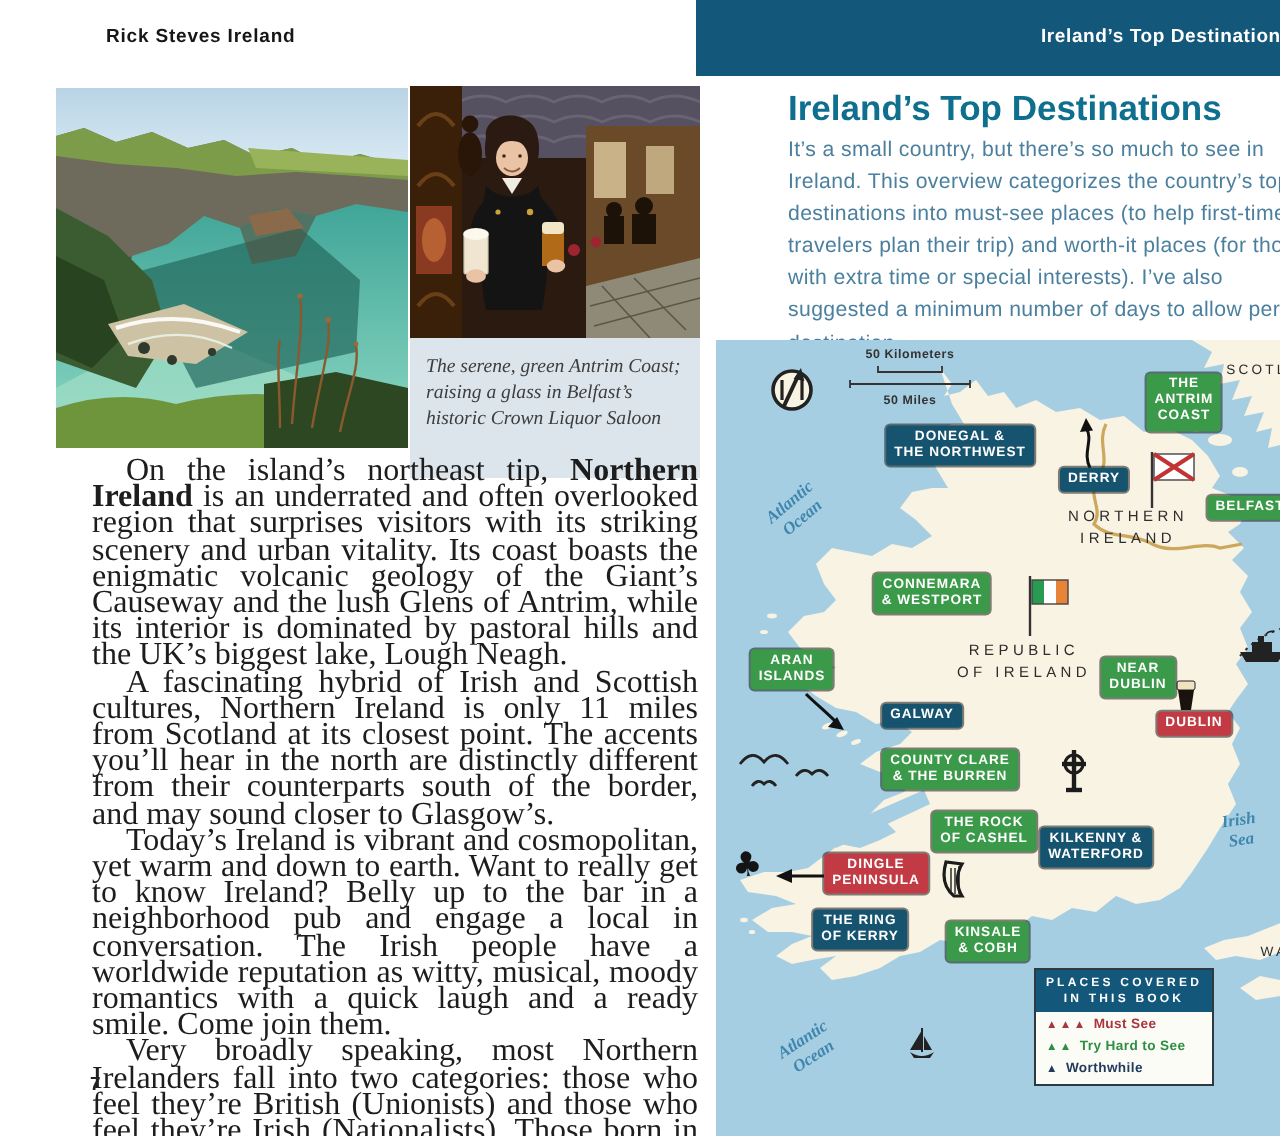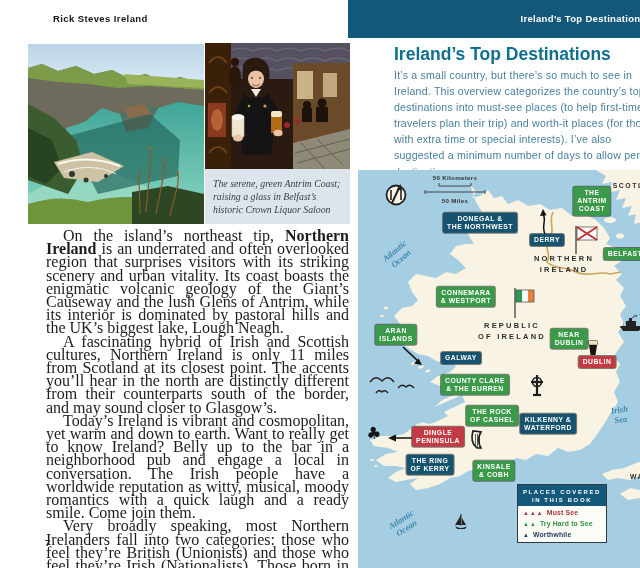--- a/index.html
+++ b/index.html
@@ -8,21 +8,21 @@
   .abs{position:absolute;}
 
   
   .hdr-left{left:25px;top:13px;font-size:9.5px;font-weight:bold;letter-spacing:.4px;color:#161616;}
   .teal-band{left:320px;top:0;width:320px;height:38px;background:#13587a;}
   .hdr-right{right:22px;top:13px;font-size:9.5px;font-weight:bold;letter-spacing:.3px;color:#ffffff;}
 
   
   .photo-cliffs{left:0;top:44px;width:176px;height:180px;overflow:hidden;}
   .photo-pub{left:177px;top:43px;width:145px;height:126px;overflow:hidden;}
-  .caption{left:177px;top:169px;width:145px;height:55px;background:#dbe5eb;box-sizing:border-box;
+  .caption{left:177px;top:169px;width:145px;height:70px;background:#dbe5eb;box-sizing:border-box;
            padding:8px 7px 0 8px;font-family:"Liberation Serif",serif;font-style:italic;
            font-size:9.8px;line-height:13px;color:#3d3d3d;}
   .body-text{left:18px;top:229px;width:303px;font-family:"Liberation Serif",serif;
              font-size:16px;line-height:13.2px;color:#1d1d1d;text-align:justify;}
   .body-text p{margin:0;text-indent:17px;}
   .page-num{left:17px;top:537px;font-size:9.5px;font-weight:bold;color:#222;}
 
   
   .r-heading{left:366px;top:44px;font-size:17.5px;font-weight:bold;color:#0f6f8e;}
   .r-intro{left:366px;top:67px;width:263px;font-size:10.6px;line-height:16.1px;
@@ -30,21 +30,21 @@
 
   
   .map{left:330px;top:170px;width:310px;height:398px;background:#a6cee3;overflow:hidden;}
   .map *{box-sizing:border-box;}
   .dest{position:absolute;transform:translate(-50%,-50%);color:#fff;font-size:6.8px;font-weight:bold;
         letter-spacing:.5px;line-height:8.2px;text-align:center;white-space:pre-line;
         padding:2px 4px;border-radius:2px;box-shadow:0 0 0 1px rgba(25,25,25,.55);}
   .dest.green{background:#3b9a49;}
   .dest.teal{background:#15536f;}
   .dest.red{background:#c23b44;}
-  .region{position:absolute;transform:translate(-50%,-50%);font-weight:bold;color:#2d2d2d;
+  .region{position:absolute;transform:translate(-50%,-50%);font-weight:normal;color:#2d2d2d;
           letter-spacing:2.2px;text-align:center;white-space:pre-line;font-size:7.5px;line-height:10.5px;}
   .region.sm{font-size:6.8px;letter-spacing:1.6px;}
   .region.tiny{font-size:6.4px;letter-spacing:.2px;line-height:7.6px;}
   .sea-label{position:absolute;transform:translate(-50%,-50%) rotate(-40deg);
              font-family:"Liberation Serif",serif;font-style:italic;font-weight:bold;color:#3f86ad;
              font-size:8.5px;line-height:9.5px;text-align:center;white-space:pre-line;}
   .sea-label.r35{transform:translate(-50%,-50%) rotate(-33deg);}
   .sea-label.r8{transform:translate(-50%,-50%) rotate(-8deg);}
   .scale-txt{position:absolute;width:64px;text-align:center;font-size:6.2px;font-weight:bold;
              letter-spacing:.3px;color:#333;}

